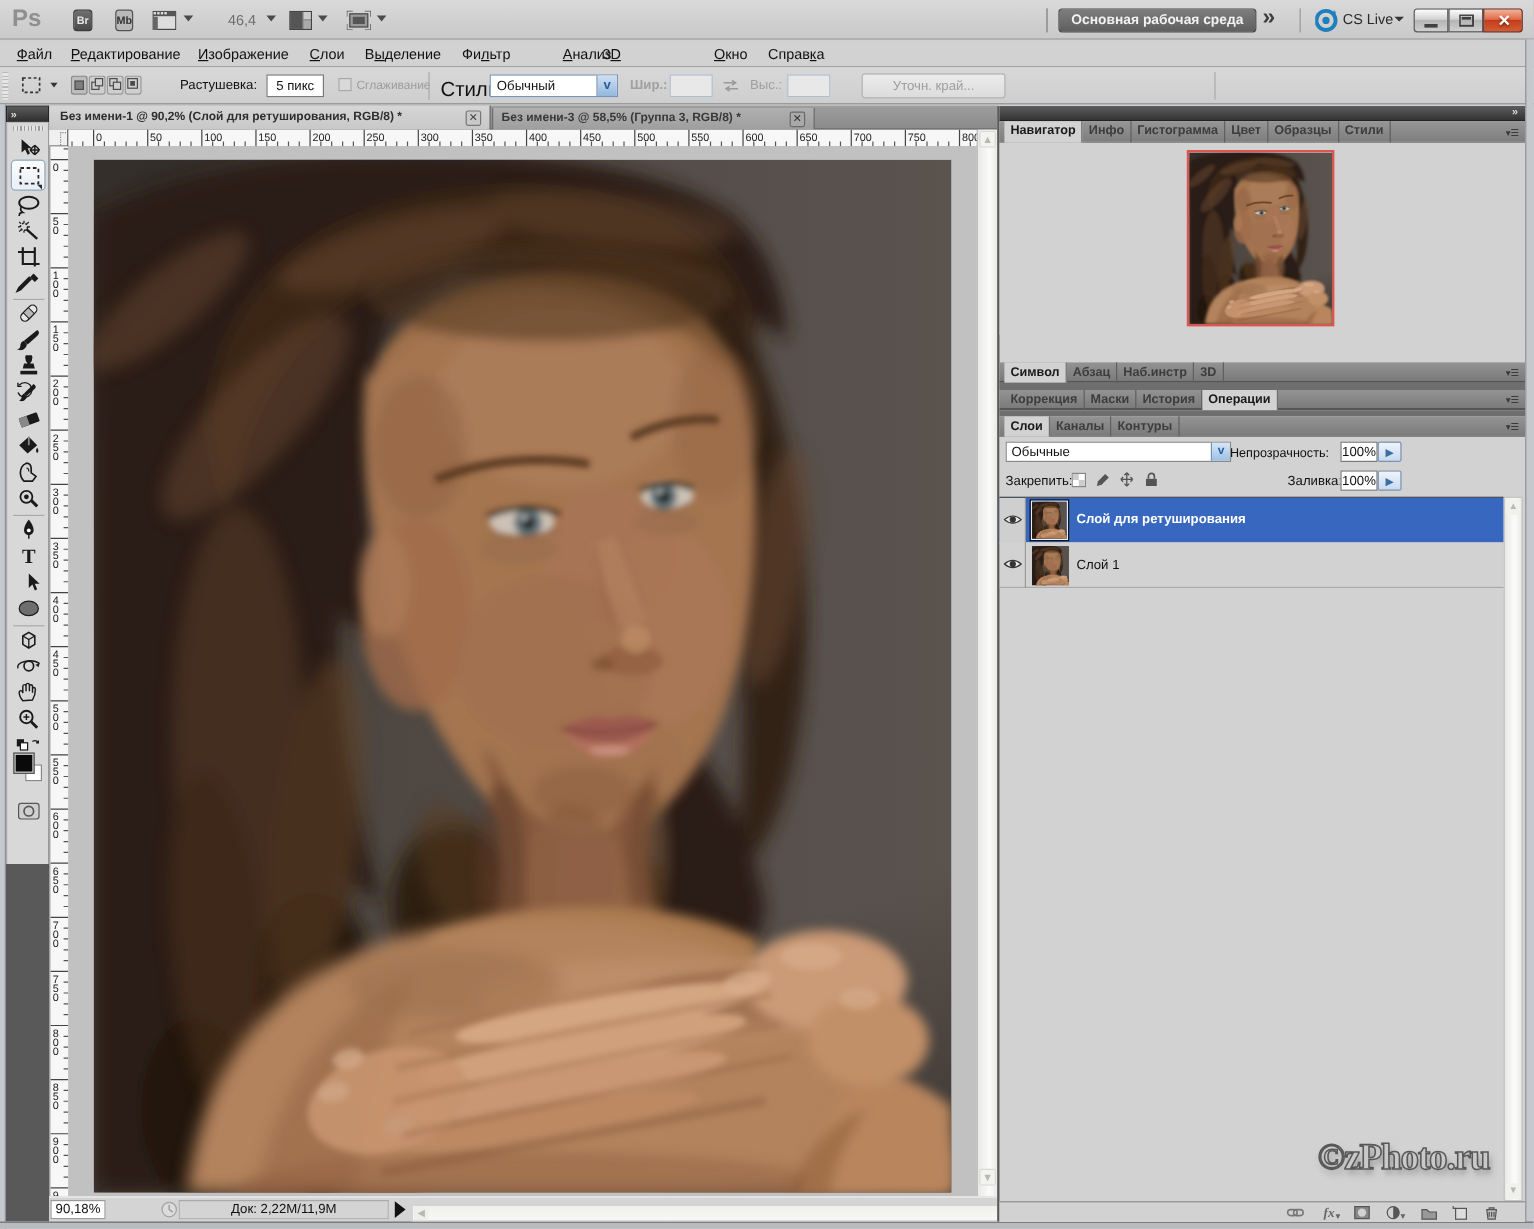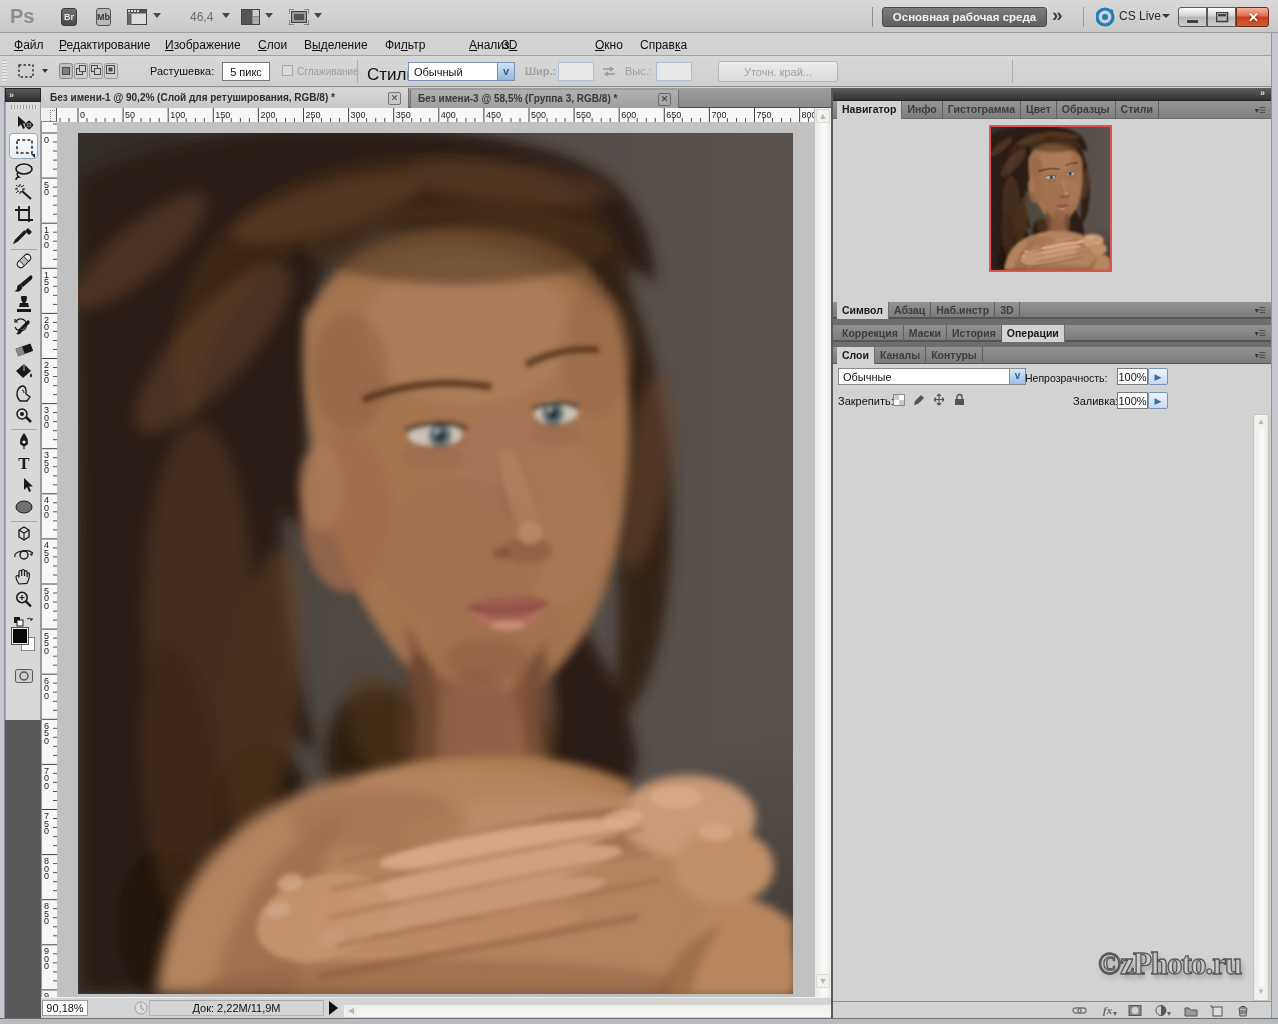--- a/index.html
+++ b/index.html
@@ -761,20 +761,44 @@
         <rect x="6" y="7" width="5" height="5" fill="#ccc"></rect>
         <path d="M28,2 l3,3 -6,6 -4,1 1,-4 Z" fill="#555"></path>
         <path d="M46,1 v11 M41,6.5 h10 M46,1 l-2,2 M46,1 l2,2 M46,12 l-2,-2 M46,12 l2,-2 M41,6.5 l2,-2 M41,6.5 l2,2 M51,6.5 l-2,-2 M51,6.5 l-2,2" stroke="#555" stroke-width="1.1" fill="none"></path>
         <rect x="62" y="6" width="9" height="6" fill="#555"></rect>
         <path d="M64,6 v-2 a2.5,2.5 0 0 1 5,0 v2" fill="none" stroke="#555" stroke-width="1.4"></path>
       </svg>
       <div class="abs" style="left:240px;top:31px;font-size:11px;color:#111;">Заливка:</div>
       <div class="num-box" style="left:284px;top:28px;">100%</div>
       <div class="arr-btn" style="left:315px;top:28px;">▶</div>
     </div>
+    <div class="abs" style="left:0;top:326px;width:420px;height:38px;background:#3767be;border-top:1px solid #555;">
+      <div class="abs" style="left:0;top:0;width:22px;height:38px;background:#cfcfcf;border-right:1px solid #999;">
+        <svg class="abs" style="left:3px;top:12px" width="16" height="12">
+          <path d="M1,6 Q8,0 15,6 Q8,12 1,6 Z" fill="#e8e8e8" stroke="#333"></path>
+          <circle cx="8" cy="6" r="2.6" fill="#333"></circle>
+        </svg>
+      </div>
+      <svg class="abs" style="left:26px;top:2px;border:1px solid #eee;outline:1px solid #111;" width="31" height="33" viewBox="0 0 715 862" preserveAspectRatio="none">
+        <use href="#photo"></use>
+      </svg>
+      <div class="abs" style="left:64px;top:12px;font-size:11px;font-weight:bold;color:#fff;">Слой для ретуширования</div>
+    </div>
+    <div class="abs" style="left:0;top:364px;width:420px;height:38px;background:#d2d2d2;border-bottom:1px solid #aaa;">
+      <div class="abs" style="left:0;top:0;width:22px;height:38px;border-right:1px solid #999;">
+        <svg class="abs" style="left:3px;top:12px" width="16" height="12">
+          <path d="M1,6 Q8,0 15,6 Q8,12 1,6 Z" fill="#e8e8e8" stroke="#333"></path>
+          <circle cx="8" cy="6" r="2.6" fill="#333"></circle>
+        </svg>
+      </div>
+      <svg class="abs" style="left:27px;top:3px;" width="31" height="33" viewBox="0 0 715 862" preserveAspectRatio="none">
+        <use href="#photo"></use>
+      </svg>
+      <div class="abs" style="left:64px;top:13px;font-size:11px;color:#111;">Слой 1</div>
+    </div>
     <div class="abs" style="left:420px;top:326px;width:16px;height:587px;background:linear-gradient(90deg,#e9e9e7,#fbfbf9 60%,#e9e9e7);border:1px solid #c4c4c0;">
       <div class="abs" style="left:1px;top:1px;width:12px;height:13px;background:#f0f0ec;color:#b9b9b2;font-size:8px;text-align:center;line-height:12px;">▲</div>
       <div class="abs" style="left:1px;top:571px;width:12px;height:13px;background:#f0f0ec;color:#b9b9b2;font-size:8px;text-align:center;line-height:12px;">▼</div>
     </div>
     <div class="abs" style="left:0;top:913px;width:438px;height:17px;background:#d2d2d2;border-top:1px solid #8e8e8e;">
       <svg class="abs" style="left:238px;top:2px" width="200" height="13">
         <g stroke="#777" fill="none" stroke-width="1.3">
           <rect x="2" y="4" width="8" height="5" rx="2.5"></rect>
           <rect x="7" y="4" width="8" height="5" rx="2.5"></rect>
         </g>

